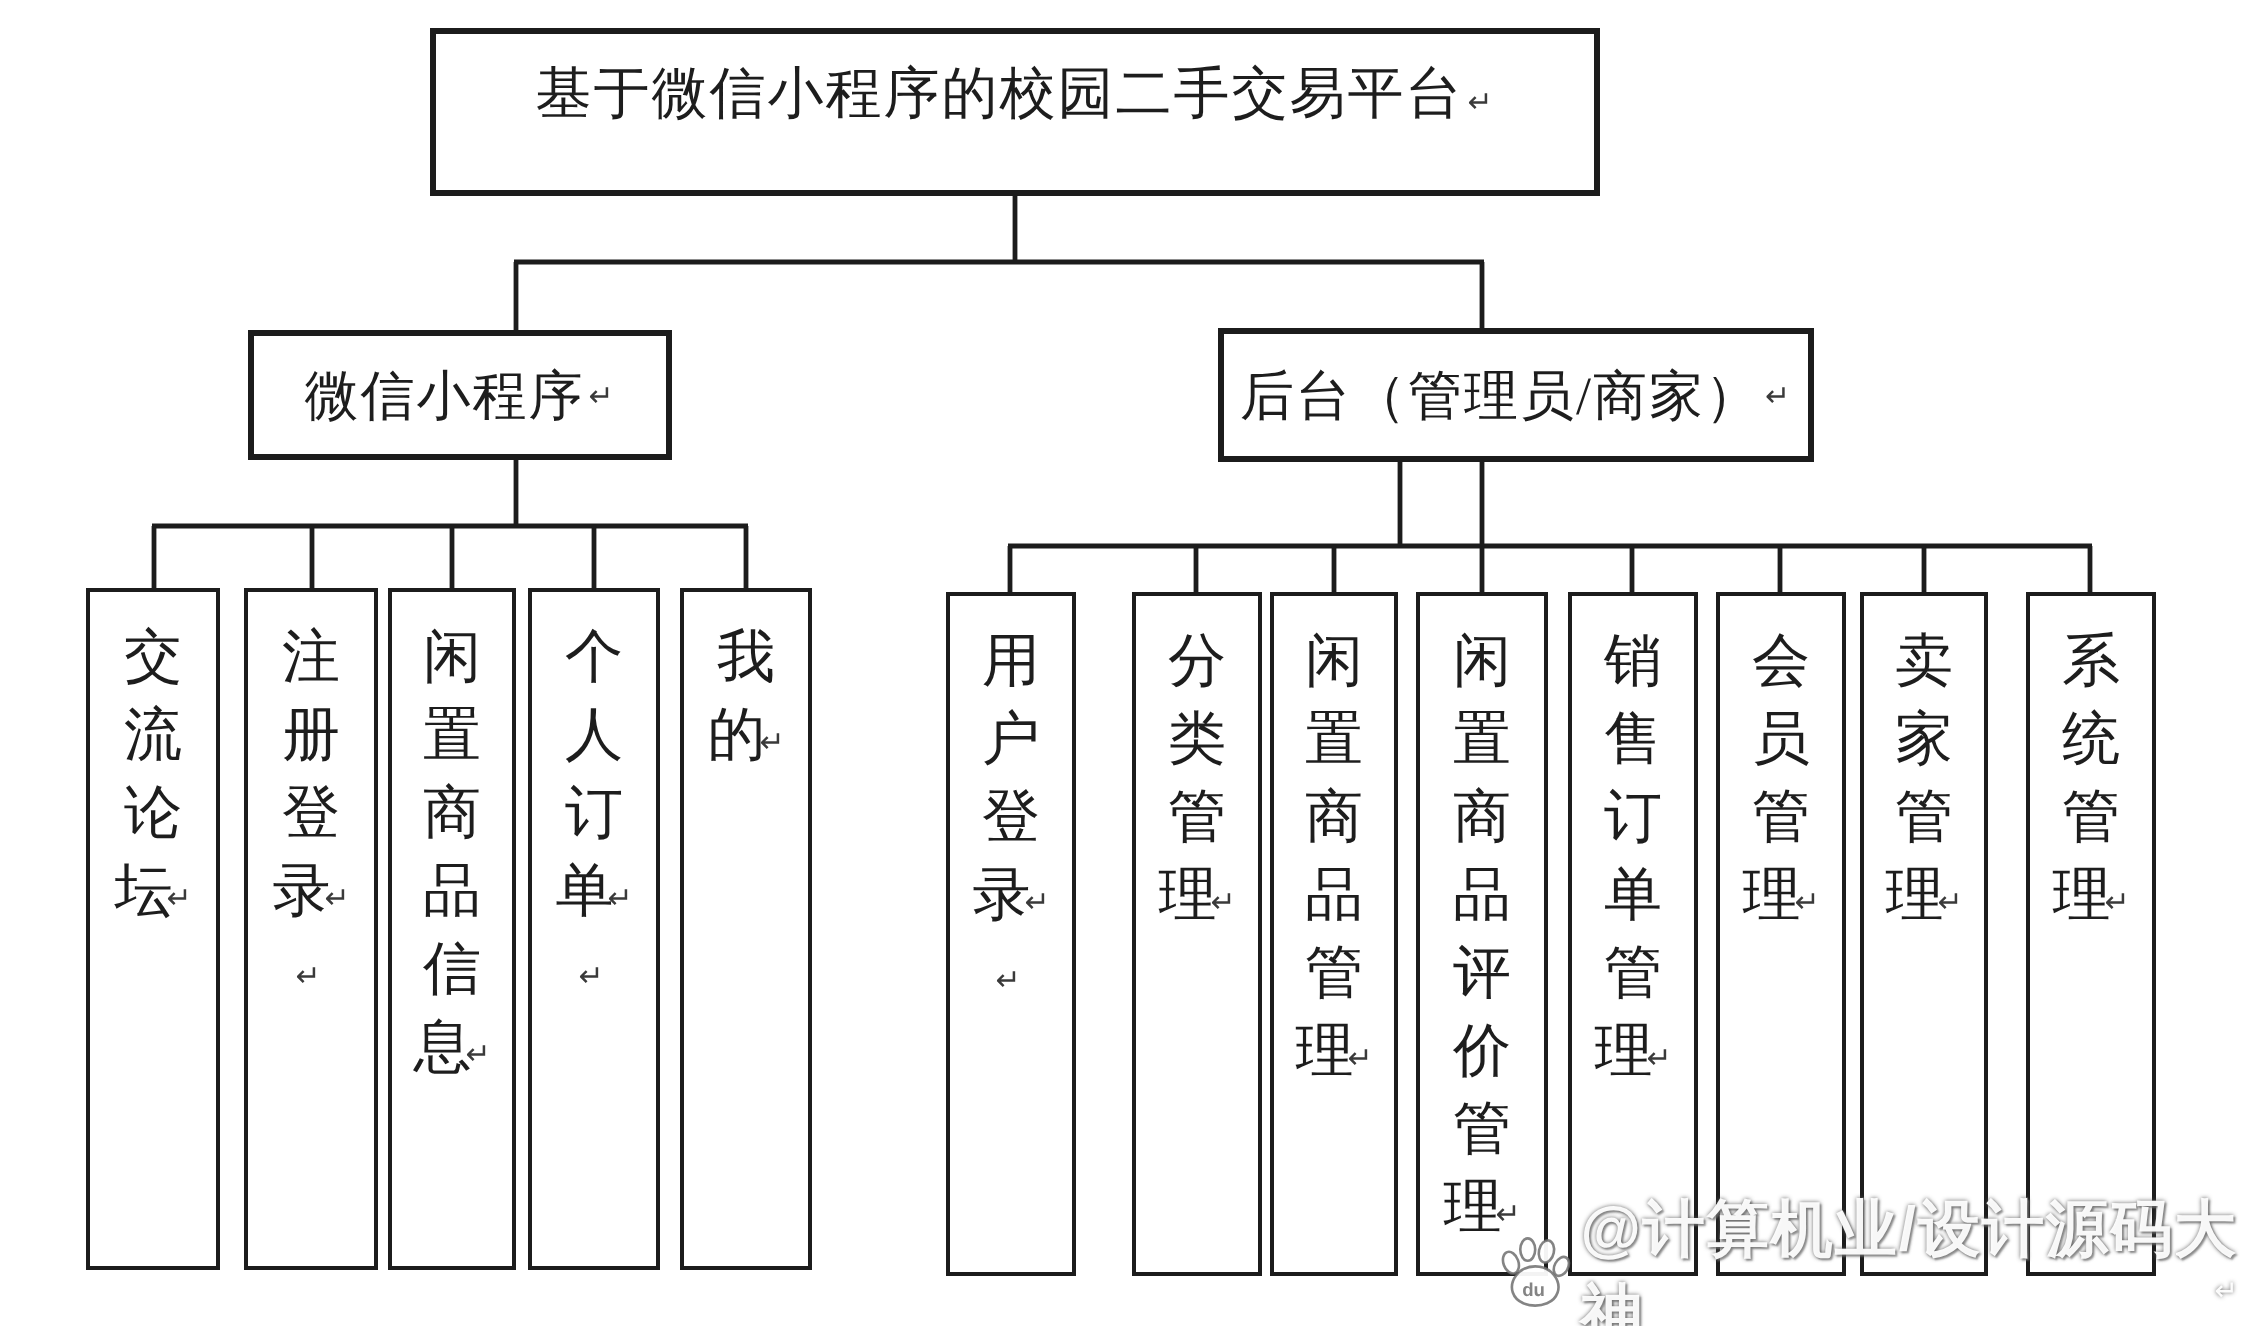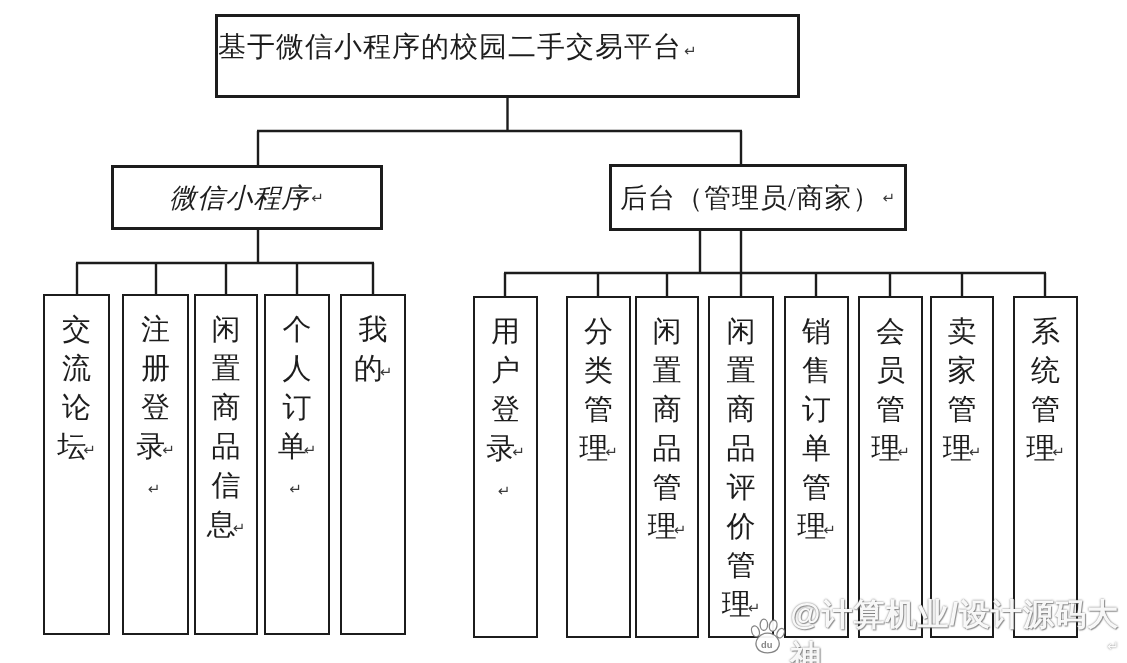--- a/index.html
+++ b/index.html
@@ -2,24 +2,24 @@
 <html><head>
 <meta charset="utf-8">
 <style>
   html,body{margin:0;padding:0;background:#ffffff;}
   .canvas{
     position:relative;width:1127px;height:663px;background:#ffffff;
     font-family:"Liberation Serif","DejaVu Serif",serif;color:#1d1d1d;overflow:hidden;
   }
   svg.connectors{position:absolute;left:0;top:0;width:1127px;height:663px;}
   .box{position:absolute;background:#ffffff;border:3px solid #1c1c1c;box-sizing:border-box;}
-  .root-box{left:215px;top:14px;width:585px;height:84px;text-align:left;
+  .root-box{left:215px;top:14px;width:585px;height:84px;text-align:center;
     padding-top:11px;font-size:28px;letter-spacing:1px;}
   .l2-box{display:flex;align-items:center;justify-content:center;font-size:27px;letter-spacing:1px;}
-  .l2-left{left:111px;top:165px;width:272px;height:65px;font-style:italic;}
+  .l2-left{left:124px;top:165px;width:212px;height:65px;}
   .l2-right{left:609px;top:164px;width:298px;height:67px;}
   .leaf{border-width:2.5px;}
   .vtext{padding-top:14px;font-size:29px;text-align:center;}
   .ch{line-height:39px;height:39px;white-space:nowrap;}
   .ret{font-size:15px;color:#3a3a3a;margin-left:-3px;vertical-align:1px;
     font-family:"DejaVu Sans",sans-serif;}
   .ret-inline{font-size:15px;color:#3a3a3a;margin-left:2px;
     font-family:"DejaVu Sans",sans-serif;}
   .watermark{
     position:absolute;left:748px;top:594px;display:flex;align-items:center;gap:3px;

